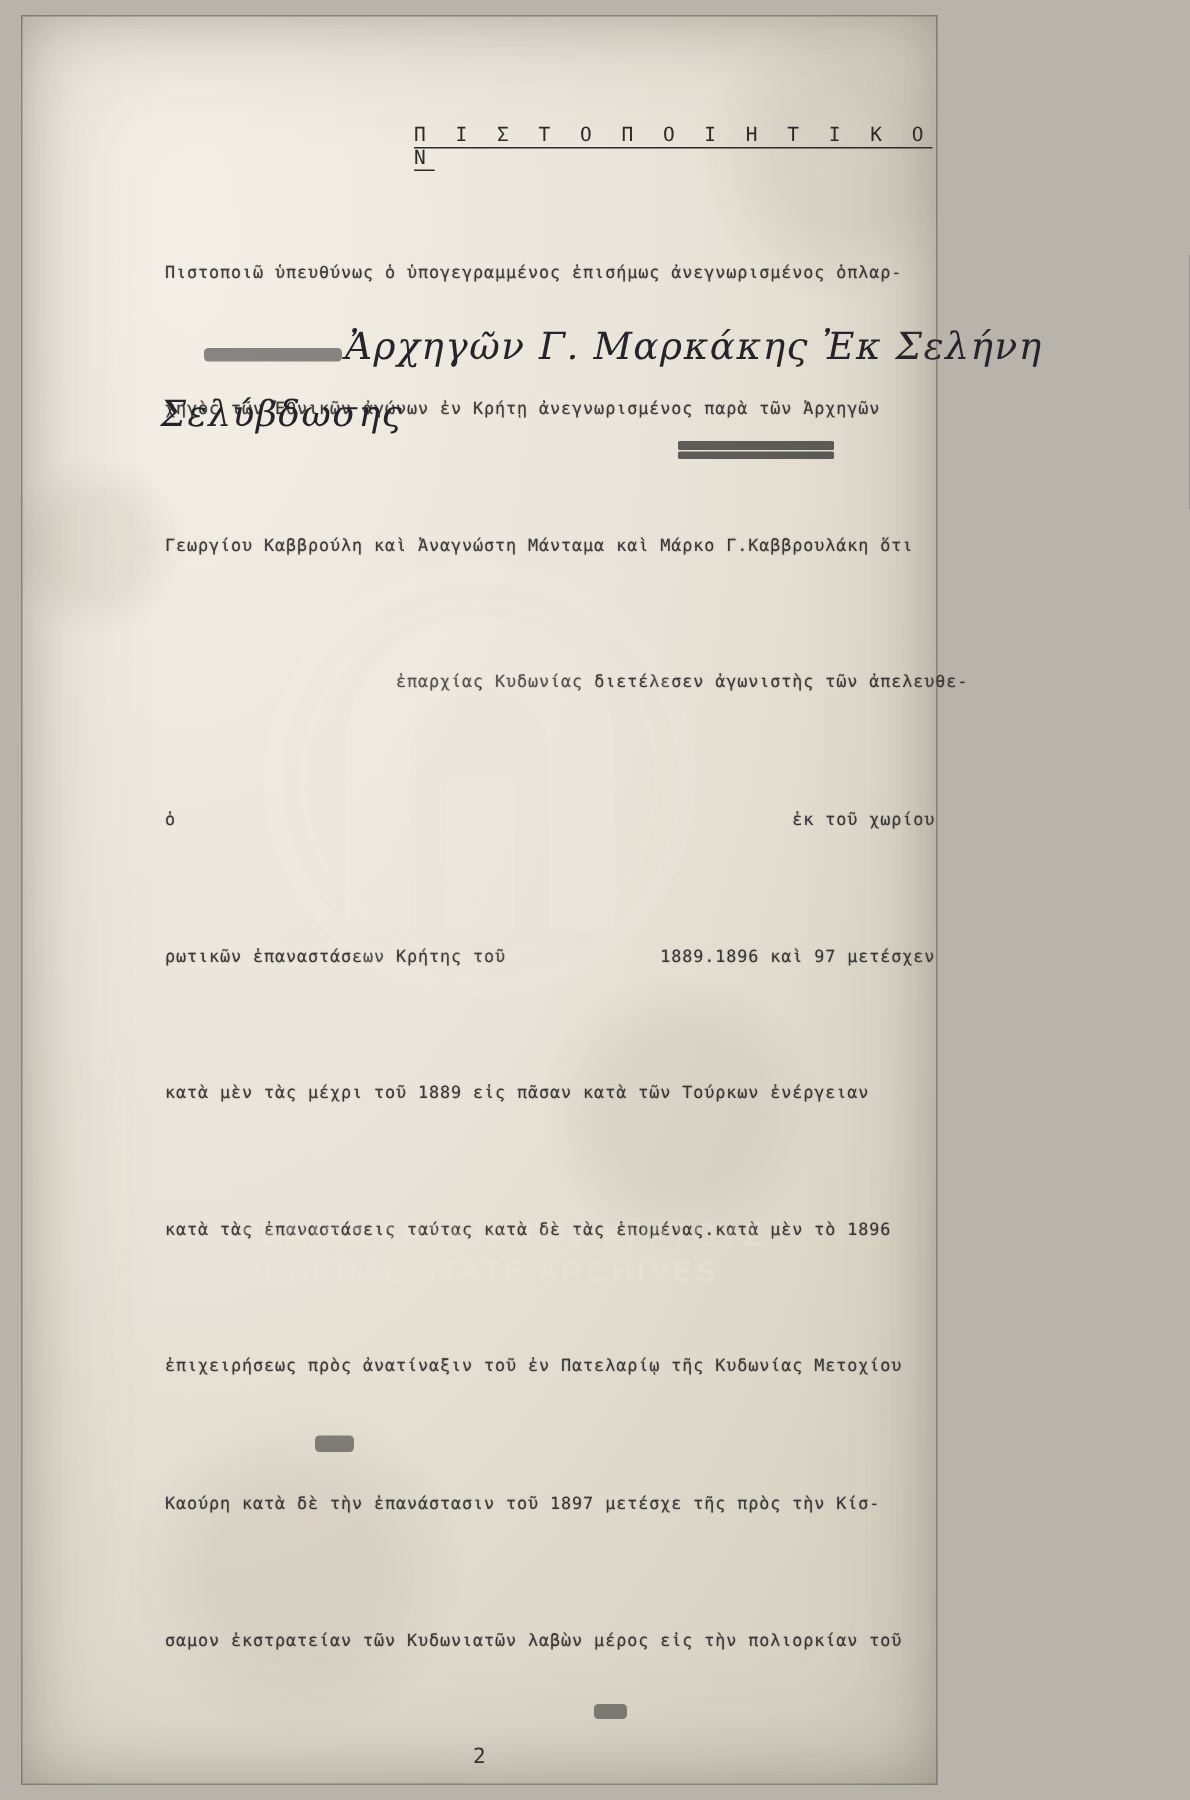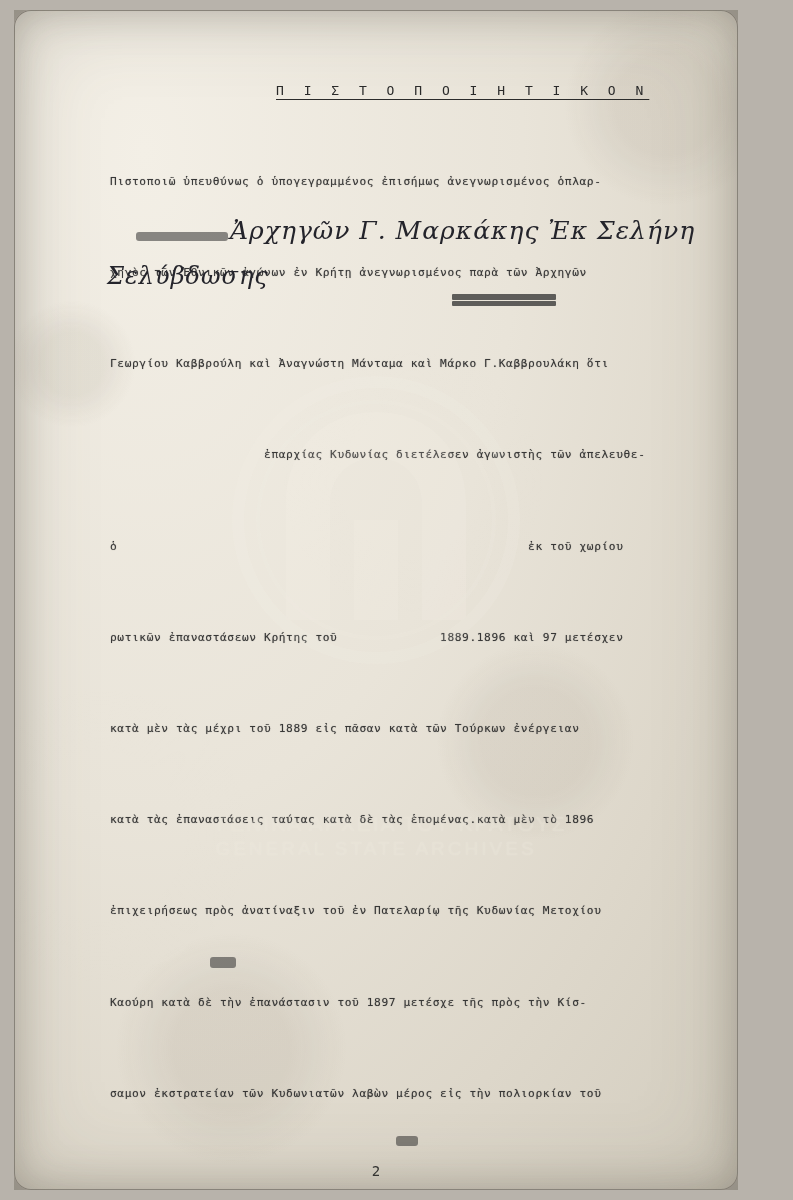--- a/index.html
+++ b/index.html
@@ -19,26 +19,25 @@
     position: relative;
     width: 793px;
     height: 1200px;
     background: #b8b3ab;
     overflow: hidden;
   }
   .page {
     position: absolute;
     left: 14px;
     top: 10px;
-    width: 724px;
+    width: 611px;
     height: 1180px;
     background:
       radial-gradient(ellipse at 18% 12%, #f3efe6 0%, #e9e4d9 45%, #ddd7ca 75%, #d2ccbe 100%);
     box-shadow: 0 0 0 1px #9a958c inset;
-    border-radius: 17px;
   }
   
   .grain {
     position: absolute;
     inset: 0;
     background-image:
       radial-gradient(circle at 8% 30%, rgba(120,110,95,0.10) 0 3%, transparent 6%),
       radial-gradient(circle at 90% 8%, rgba(120,110,95,0.10) 0 4%, transparent 8%),
       radial-gradient(circle at 72% 62%, rgba(120,110,95,0.09) 0 6%, transparent 11%),
       radial-gradient(circle at 30% 88%, rgba(120,110,95,0.10) 0 5%, transparent 10%),

